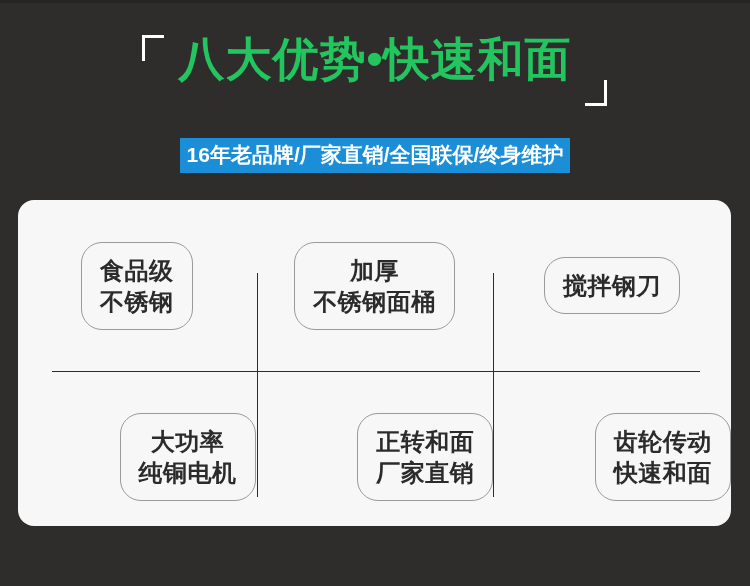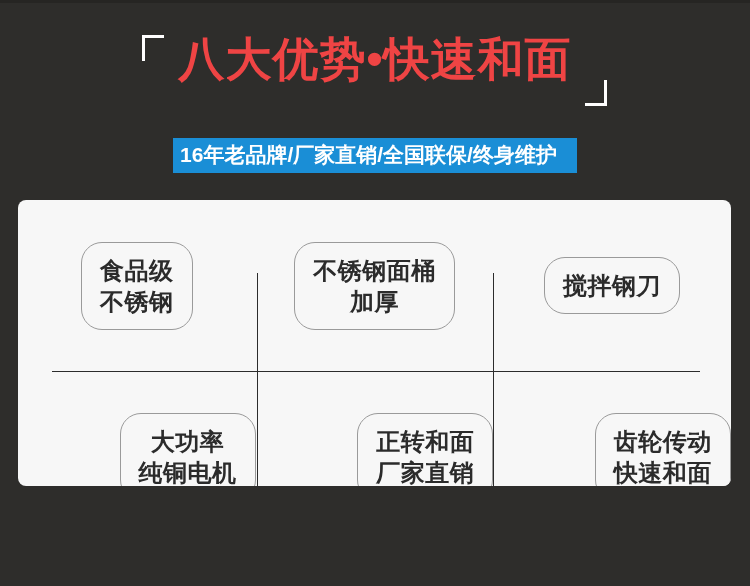--- a/index.html
+++ b/index.html
@@ -59,55 +59,55 @@
     bottom: 0px;
     border-right: 3px solid #ffffff;
     border-bottom: 3px solid #ffffff;
   }
   .title-text {
     position: absolute;
     left: 28px;
     top: 0px;
     width: 414px;
     text-align: center;
-    color: #ef4444;
+    color: #22c55e;
     font-size: 46px;
     line-height: 62px;
     font-weight: bold;
     letter-spacing: 1px;
     white-space: nowrap;
   }
   .subtitle-wrap {
     position: absolute;
     left: 0;
     top: 110px;
     width: 750px;
     text-align: center;
   }
   .subtitle-banner {
     display: inline-block;
     background: #1a8ed6;
     color: #ffffff;
     font-size: 21px;
     font-weight: bold;
     line-height: 30px;
-    padding: 2px 20px 3px 7px;
+    padding: 2px 7px 3px 7px;
     letter-spacing: 0px;
     white-space: nowrap;
   }
 
   
   .panel {
     position: absolute;
     left: 18px;
     top: 200px;
     width: 713px;
-    height: 286px;
+    height: 326px;
     background: #f7f7f7;
-    border-radius: 8px;
+    border-radius: 16px;
     box-sizing: border-box;
     overflow: hidden;
   }
   .divider-h {
     position: absolute;
     left: 34px;
     top: 171px;
     width: 648px;
     height: 1px;
     background: #2c2c2c;
@@ -192,22 +192,22 @@
 
       <div class="cell r0 c0">
         <div class="card">
           <div class="card-line">食品级</div>
           <div class="card-line">不锈钢</div>
         </div>
       </div>
 
       <div class="cell r0 c1">
         <div class="card">
+          <div class="card-line">加厚</div>
           <div class="card-line">不锈钢面桶</div>
-          <div class="card-line">加厚</div>
         </div>
       </div>
 
       <div class="cell r0 c2">
         <div class="card">
           <div class="card-line">搅拌钢刀</div>
         </div>
       </div>
 
       <div class="cell r1 c0">

